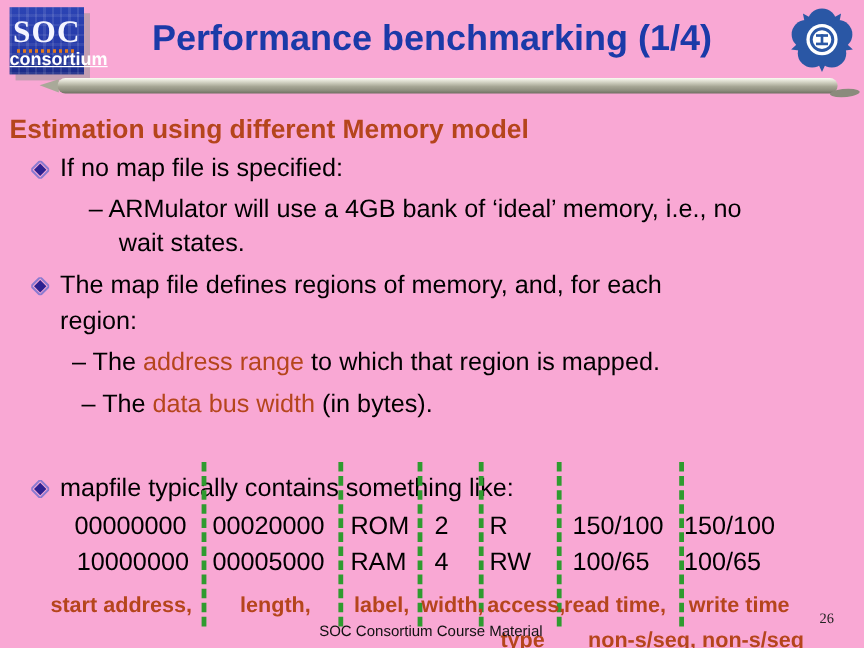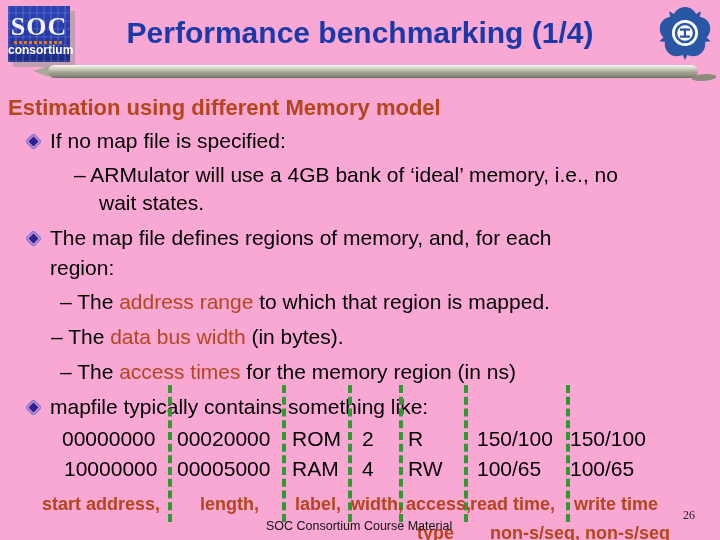--- a/index.html
+++ b/index.html
@@ -24,21 +24,21 @@
     box-shadow:5px 5px 0 rgba(150,150,150,0.55);
     text-align:center;
   }
   .soc-logo .big {
     display:block; margin-top:9px; font-family:"Liberation Serif", serif;
     font-weight:bold; font-size:26px; line-height:24px; color:#f4f4ff; letter-spacing:1px;
   }
   .soc-logo .orange-row { display:block; height:3px; margin:2px 6px 1px 6px;
     background:repeating-linear-gradient(90deg,#e07a20 0 3px, transparent 3px 5px); }
   .soc-logo .small {
-    display:block; font-size:12px; font-weight:bold; color:#fff; line-height:10px;
+    display:block; font-size:15px; font-weight:bold; color:#fff; line-height:10px;text-decoration:underline;
   }
   .emblem { left:656px; top:4px; }
 
   
   .pencil-bar {
     left:48px; top:65px; width:650px; height:13px; border-radius:7px;
     background:linear-gradient(#fbfbf3 0%, #d6d6c7 25%, #a6a694 55%, #8e8e7e 80%, #6e6e61 100%);
   }
   .pencil-tip {
     left:33px; top:66px; width:0; height:0;
@@ -115,22 +115,21 @@
   <div class="abs" style="left:26px; top:231px;">
     <svg class="diamond" viewBox="0 0 14 14">
         <rect x="2" y="2" width="10" height="10" transform="rotate(45 7 7)" fill="none" stroke="#8a7ad0" stroke-width="1.6"></rect>
         <rect x="3.6" y="3.6" width="6.8" height="6.8" transform="rotate(45 7 7)" fill="#2d2191"></rect>
       </svg>
   </div>
   <div class="abs line" style="left:50px; top:226px;">The map file defines regions of memory, and, for each</div>
   <div class="abs line" style="left:50px; top:256px;">region:</div>
 
   <div class="abs line" style="left:60px; top:290px;"><span>– The </span><span class="hl">address range</span><span> to which that region is mapped.</span></div>
-  <div class="abs line" style="left:51px; top:325px;"><span>– The </span><span class="hl">data bus width</span><span> (in bytes).</span></div>
-  <div class="abs line" style="left:60px; top:360px;"><span>– The </span><span class="hl">access times</span><span> for the memory region (in ns)</span></div>
+  <div class="abs line" style="left:68px; top:325px;"><span>– The </span><span class="hl">data bus width</span><span> (in bytes).</span></div>
 
   <div class="abs" style="left:26px; top:400px;">
     <svg class="diamond" viewBox="0 0 14 14">
         <rect x="2" y="2" width="10" height="10" transform="rotate(45 7 7)" fill="none" stroke="#8a7ad0" stroke-width="1.6"></rect>
         <rect x="3.6" y="3.6" width="6.8" height="6.8" transform="rotate(45 7 7)" fill="#2d2191"></rect>
       </svg>
   </div>
   <div class="abs line" style="left:50px; top:395px;">mapfile typically contains something like:</div>
 
   <div class="abs vline" style="left:168px;"></div>

